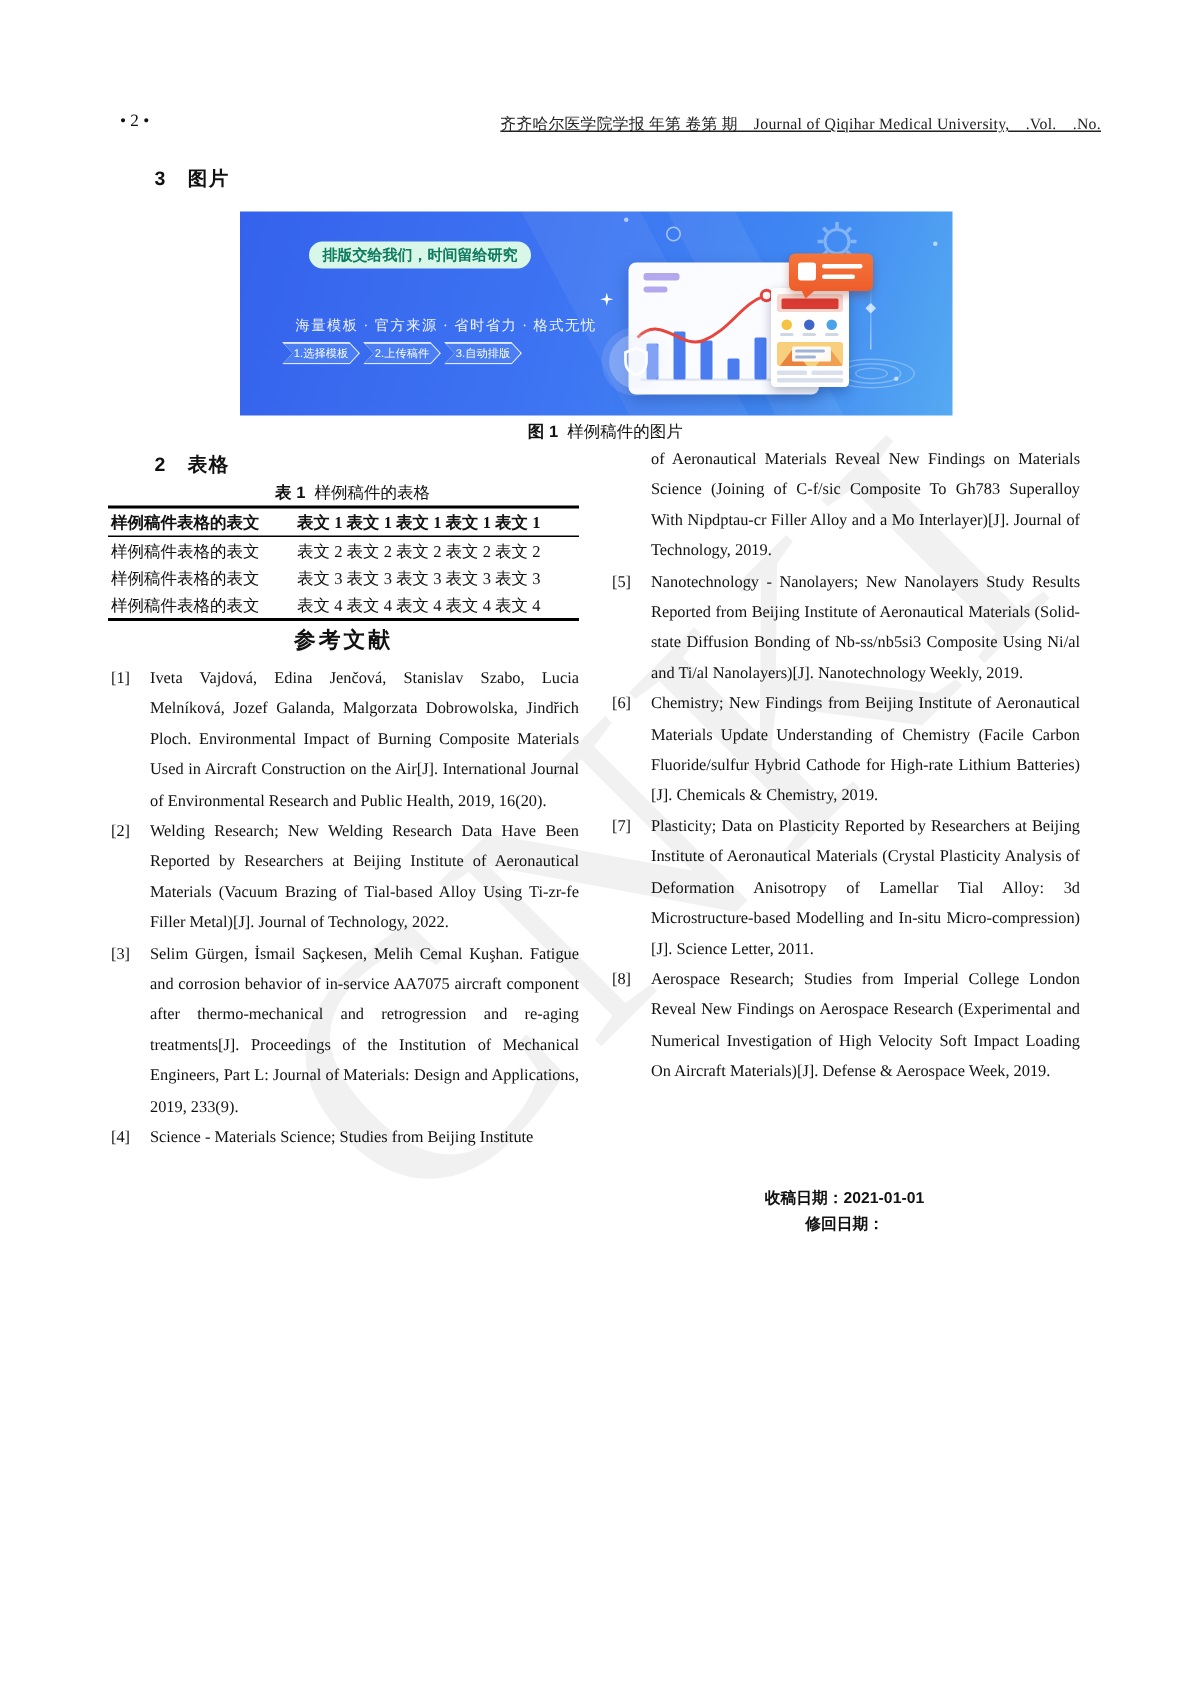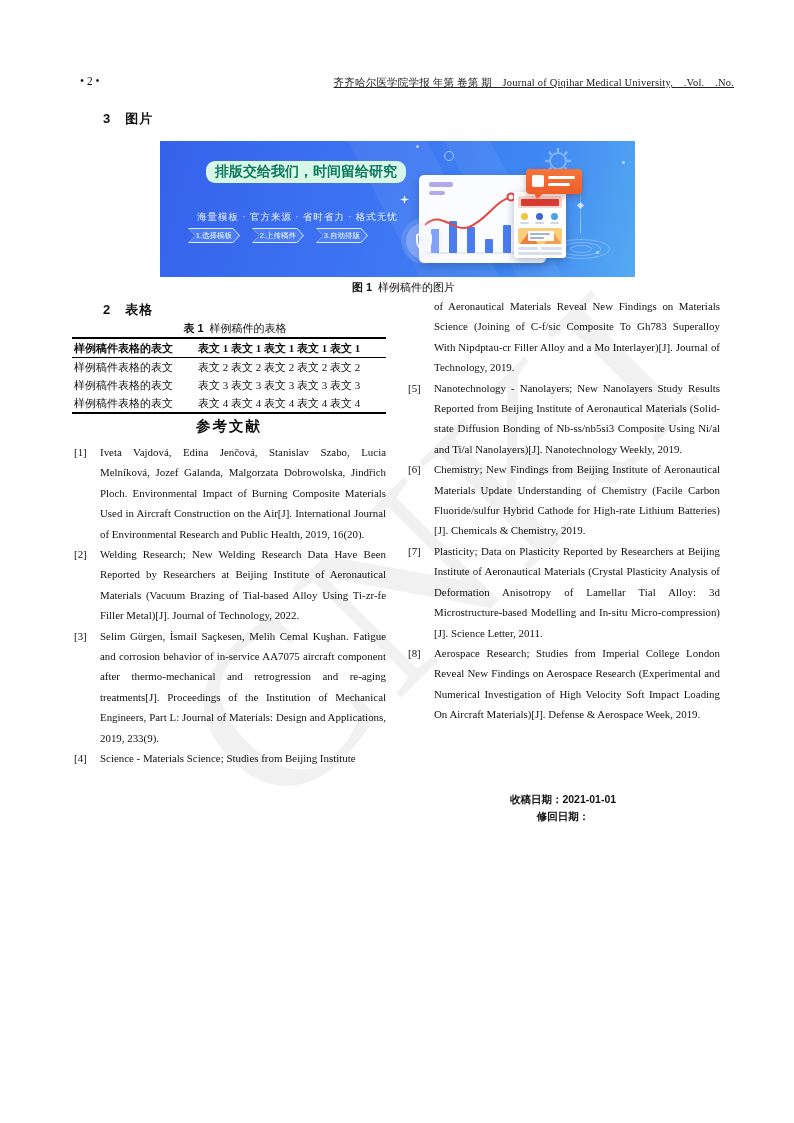--- a/index.html
+++ b/index.html
@@ -34,32 +34,32 @@
     position:absolute; left:160px; top:141px; width:475px; height:136px;
     background:linear-gradient(105deg,#3562ec 0%,#3d74f2 45%,#3f87f2 75%,#55aaf2 100%);
     overflow:hidden; z-index:1;
   }
   .banner .streak{position:absolute; background:rgba(255,255,255,0.06); transform:rotate(-28deg);}
   .streak.s1{left:240px; top:-40px; width:70px; height:260px;}
   .streak.s2{left:330px; top:-60px; width:40px; height:280px;}
   .banner-pill{
     position:absolute; left:46px; top:20px; padding:2px 9px;
     background:#d9f7e9; color:#0e7a5d; border-radius:9px;
-    font-size:14px; font-family:"Liberation Sans",sans-serif; font-weight:bold;
+    font-size:10px; font-family:"Liberation Sans",sans-serif; font-weight:bold;
   }
   .banner-title{
     position:absolute; left:20px; top:38px; color:#ffffff;
     font-size:24px; font-weight:bold; font-family:"Liberation Sans",sans-serif;
     letter-spacing:1.5px; text-shadow:0 1px 2px rgba(0,0,40,0.15);
   }
   .banner-sub{
     position:absolute; left:21px; top:70px; color:rgba(255,255,255,0.92);
     font-size:9.5px; font-family:Liberation Serif, serif; letter-spacing:1px;margin-left:16px;
   }
-  .steps{position:absolute; left:28px; top:87px; display:flex; gap:12px;align-items:center;}
+  .steps{position:absolute; left:28px; top:87px; display:flex; gap:2px;align-items:center;}
   .step{
     position:relative; width:52px; height:15px;
     clip-path:polygon(0 0, calc(100% - 7px) 0, 100% 50%, calc(100% - 7px) 100%, 0 100%, 7px 50%);
     background:rgba(255,255,255,0.85);
   }
   .step .inner{
     position:absolute; inset:1px;
     clip-path:polygon(0 0, calc(100% - 6px) 0, 100% 50%, calc(100% - 6px) 100%, 0 100%, 6px 50%);
     background:#4a7ef2; color:#fff; font-size:7.5px; line-height:13px; text-align:center;
     font-family:"Liberation Sans",sans-serif;

